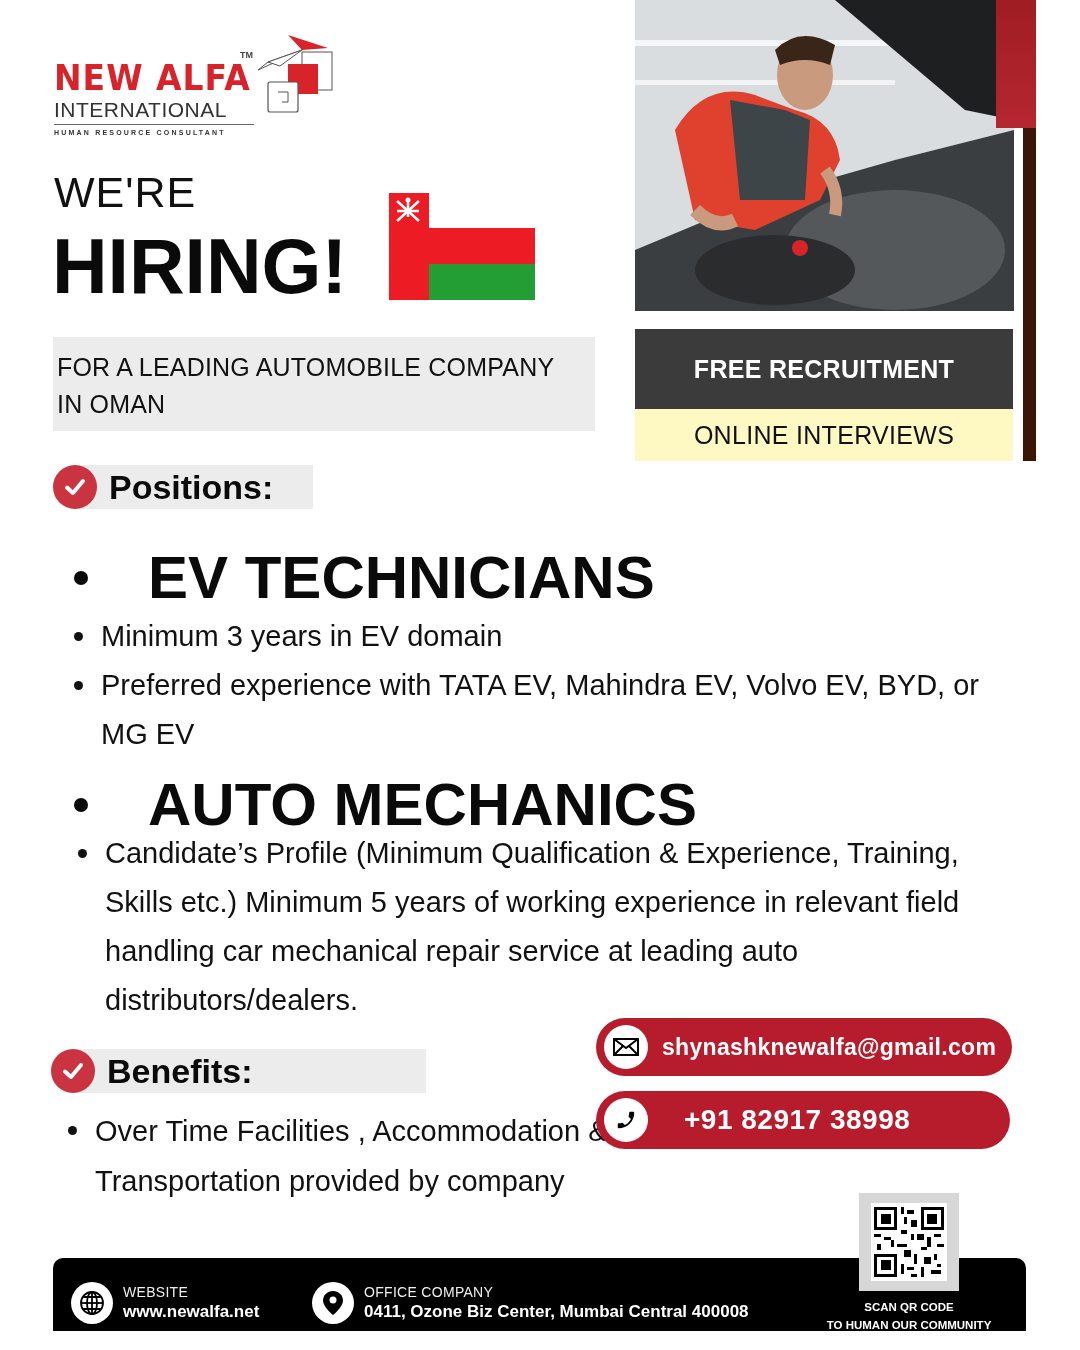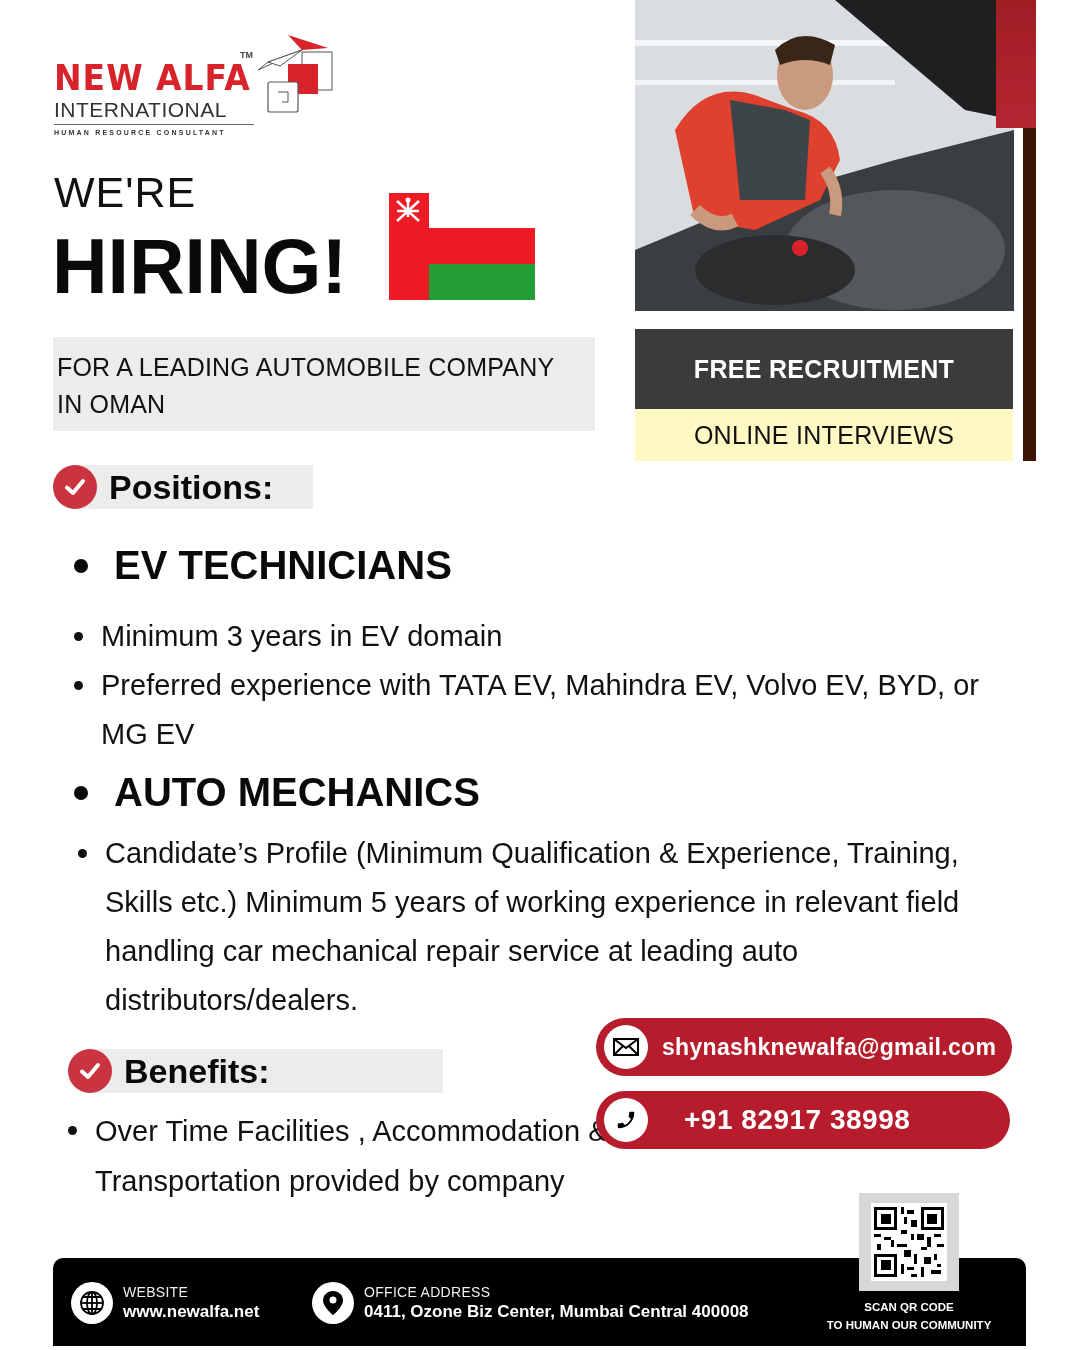--- a/index.html
+++ b/index.html
@@ -35,24 +35,24 @@
   .free-btn { left: 635px; top: 329px; width: 378px; height: 80px; background: #3b3b3b; color: #fff; font-weight: bold; font-size: 25px; display: flex; align-items: center; justify-content: center; letter-spacing: 0.3px; }
   .online-btn { left: 635px; top: 409px; width: 378px; height: 52px; background: #fef9c3; color: #111; font-size: 25px; display: flex; align-items: center; justify-content: center; letter-spacing: 0.3px; }
 
   
   .section-head { height: 44px; display: flex; align-items: center; }
   .section-head .pill { position: absolute; top: 0; height: 44px; background: #ececec; }
   .check { position: relative; width: 44px; height: 44px; border-radius: 50%; background: #c93440; display: flex; align-items: center; justify-content: center; z-index: 2; }
   .section-label { position: relative; z-index: 2; font-weight: bold; font-size: 34px; margin-left: 12px; color: #0a0a0a; }
 
   .positions-head { left: 53px; top: 465px; }
-  .benefits-head { left: 68px; top: 1049px; align-items: center; }
-
-  
-  .pos-title { font-weight: bold; font-size: 40px; color: #0a0a0a; display: flex; align-items: center; }
+  .benefits-head { left: 51px; top: 1049px; align-items: center; }
+
+  
+  .pos-title { font-weight: bold; font-size: 60px; color: #0a0a0a; display: flex; align-items: center; gap: 34px; }
   .pos-title .dot { width: 14px; height: 14px; border-radius: 50%; background: #0a0a0a; margin-right: 26px; margin-left: 20px; }
   .bullet-list { list-style: none; }
   .bullet-list li { position: relative; font-size: 29px; line-height: 49px; color: #111; padding-left: 47px; }
   .bullet-list li::before { content: ""; position: absolute; left: 20px; top: 20px; width: 9px; height: 9px; border-radius: 50%; background: #111; }
 
   .ev-title { left: 54px; top: 543px; }
   .ev-list { left: 54px; top: 612px; width: 940px; }
   .auto-title { left: 54px; top: 770px; }
   .auto-list { left: 58px; top: 829px; width: 930px; }
 
@@ -65,21 +65,21 @@
   .email { top: 1018px; }
   .email .txt { margin-left: 14px; font-size: 23px; letter-spacing: 0.3px; }
   .phone { top: 1091px; left: 596px; width: 414px; }
   .phone .txt { margin-left: 36px; font-size: 28px; letter-spacing: 0.5px; }
 
   
   .qr { left: 859px; top: 1193px; width: 100px; height: 98px; background: #d7d7d7; padding: 10px 12px; z-index: 3; }
   .qr-inner { width: 100%; height: 100%; background: #fff; padding: 3px; }
 
   
-  .footer { left: 53px; top: 1258px; width: 973px; height: 88px; background: #000; border-radius: 10px 10px 0 0; color: #fff; }
+  .footer { left: 53px; top: 1258px; width: 973px; height: 73px; background: #000; border-radius: 10px 10px 0 0; color: #fff; }
   .f-item { position: absolute; top: 24px; display: flex; align-items: center; }
   .f-icon { width: 42px; height: 42px; border-radius: 50%; background: #fff; display: flex; align-items: center; justify-content: center; margin-right: 10px; }
   .f-label { font-size: 14px; letter-spacing: 0.3px; color: #f0f0f0; }
   .f-value { font-size: 17px; font-weight: bold; margin-top: 2px; }
   .f-web { left: 18px; }
   .f-addr { left: 259px; }
   .f-qr-text { position: absolute; left: 773px; top: 40px; width: 166px; text-align: center; font-size: 11.5px; font-weight: bold; line-height: 18px; }
 </style>
 </head>
 <body>
@@ -265,21 +265,21 @@
     </div>
   </div>
   <div class="f-item f-addr">
     <div class="f-icon">
       <svg width="22" height="26" viewBox="0 0 22 26">
           <path d="M11 1 C5 1 1 5.5 1 10.5 C1 17 11 25 11 25 C11 25 21 17 21 10.5 C21 5.5 17 1 11 1 Z" fill="#000"></path>
           <circle cx="11" cy="10" r="3.5" fill="#fff"></circle>
         </svg>
     </div>
     <div>
-      <div class="f-label">OFFICE ADDRESS</div>
+      <div class="f-label">OFFICE COMPANY</div>
       <div class="f-value">0411, Ozone Biz Center, Mumbai Central 400008</div>
     </div>
   </div>
   <div class="f-qr-text">
     <div>SCAN QR CODE</div>
     <div>TO HUMAN OUR COMMUNITY</div>
   </div>
 </div>
 
 </body></html>

